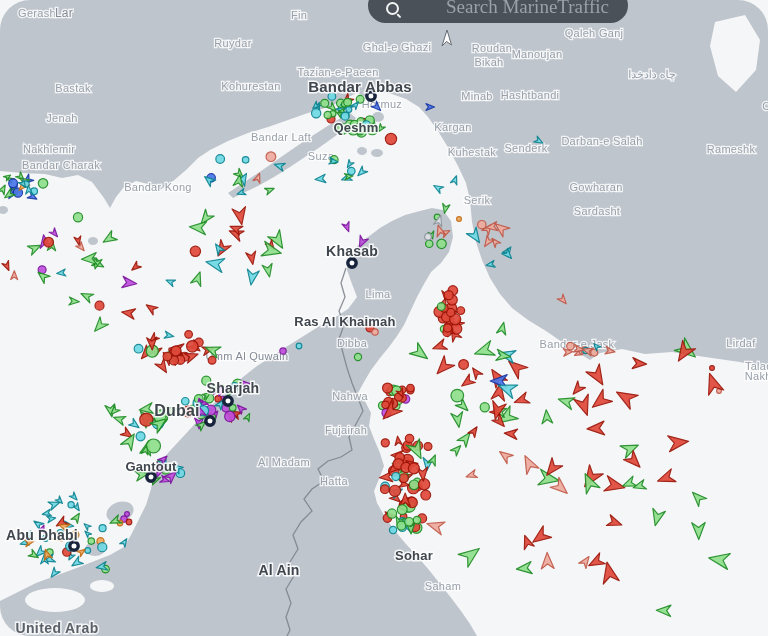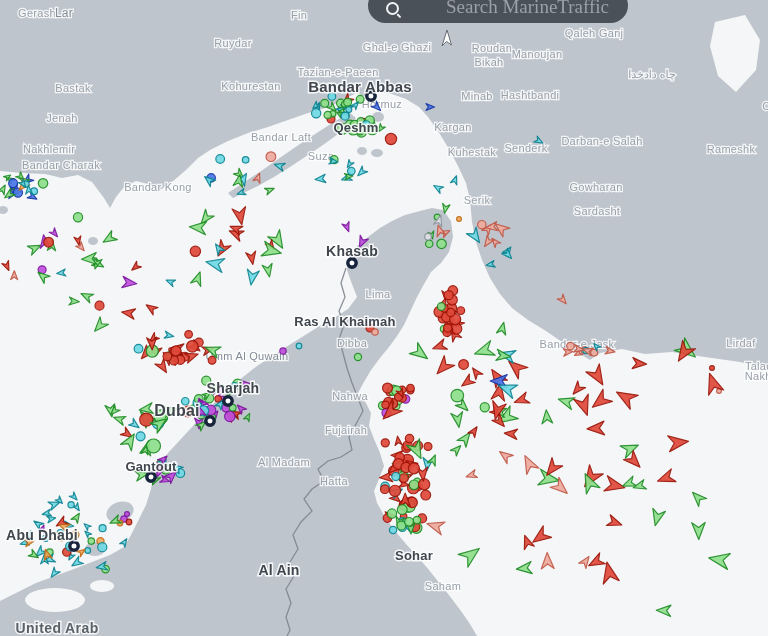--- a/index.html
+++ b/index.html
@@ -1,17 +1,17 @@
 <!DOCTYPE html>
 <html><head>
 <meta charset="utf-8">
 <style>
   html,body{margin:0;padding:0;}
   body{width:768px;height:636px;overflow:hidden;font-family:"Liberation Sans",sans-serif;background:#f5f6f7;}
-  #stage{position:relative;width:768px;height:636px;overflow:hidden;}
+  #stage{position:relative;width:768px;height:636px;overflow:hidden;border-radius:30px;}
   #map{position:absolute;left:0;top:0;}
   
   #searchbar{position:absolute;left:368px;top:-12px;width:260px;height:35px;background:#4b5158;
     border-radius:18px;display:flex;align-items:flex-end;box-sizing:border-box;padding:0 14px 4px 14px;z-index:50;}
   #searchbar .mag{width:15px;height:15px;position:relative;margin:0 10px 2px 4px;flex:0 0 auto;}
   #searchbar .mag .lens{position:absolute;left:0;top:0;width:9px;height:9px;border:2.2px solid #f2f3f4;border-radius:50%;}
   #searchbar .mag .stem{position:absolute;left:10.5px;top:10.5px;width:5px;height:2.4px;background:#f2f3f4;border-radius:2px;transform:rotate(45deg);transform-origin:0 50%;}
   #searchbar input{background:transparent;border:none;outline:none;color:#e8eaec;font-size:19px;
     font-family:Liberation Serif, serif;width:200px;padding:0;margin-bottom:1px;margin-left:35px;}
   #searchbar input::placeholder{color:#9aa1a8;opacity:1;}

